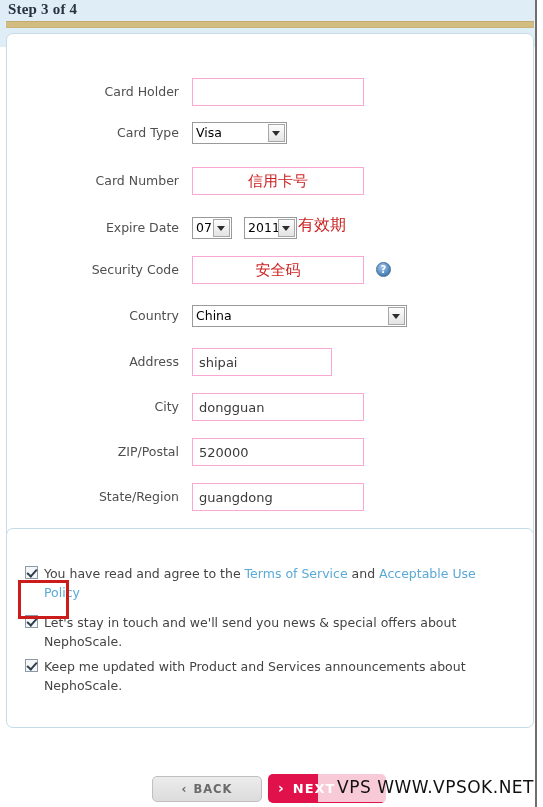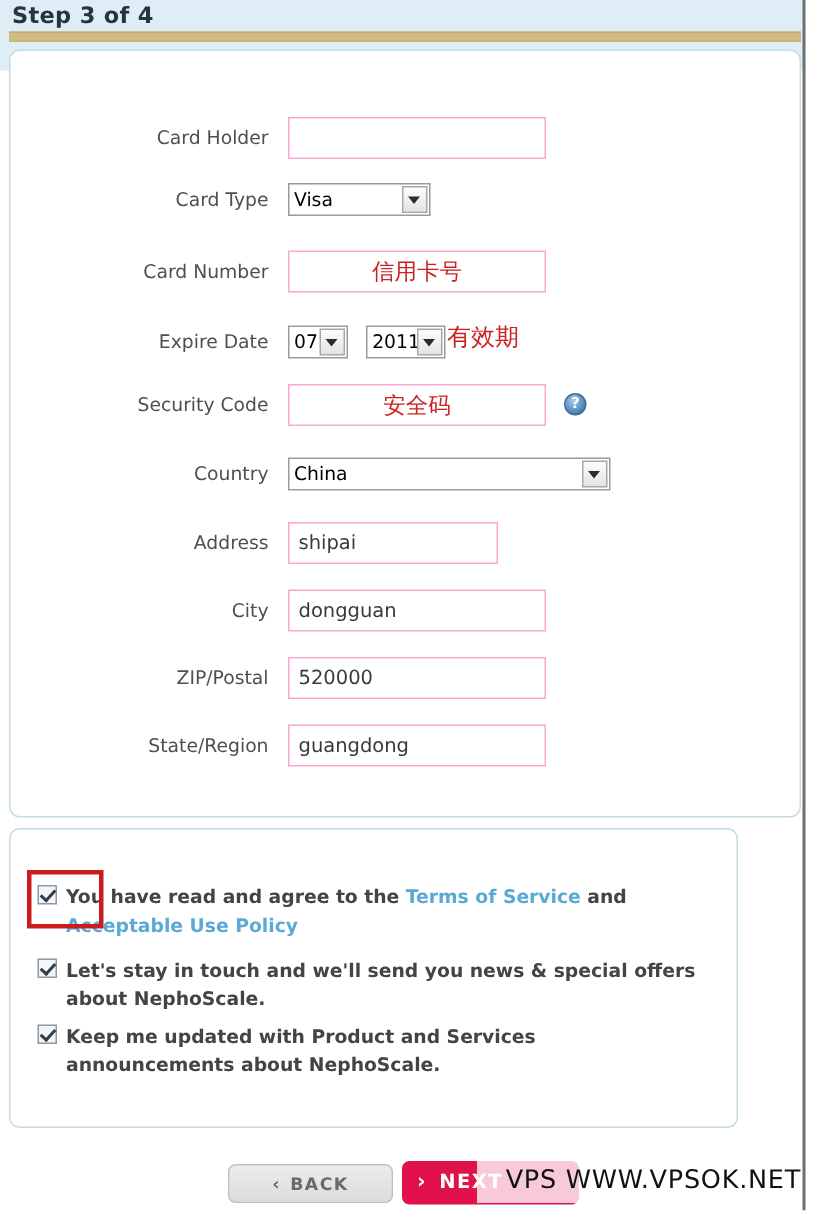--- a/index.html
+++ b/index.html
@@ -15,20 +15,21 @@
     position: relative;
   }
 
   
   .header-band {
     position: absolute;
     left: 0; top: 0;
     width: 536px;
     height: 47px;
     background: #dfeef6;
+    font-family: Liberation Serif, serif;
   }
   .header-title {
     position: absolute;
     left: 8px; top: 1px;
     font-size: 15px;
     font-weight: bold;
     color: #27333f;
     letter-spacing: .2px;
   }
   .gold-rule {
@@ -57,21 +58,21 @@
 
   
   .panel {
     position: absolute;
     background: #ffffff;
     border: 1px solid #c5dce7;
     border-radius: 7px;
     box-sizing: border-box;
   }
   #panel-form   { left: 6px; top: 33px;  width: 528px; height: 512px; }
-  #panel-terms  { left: 6px; top: 552px; width: 486px; height: 200px; font-weight: bold; }
+  #panel-terms  { left: 6px; top: 528px; width: 528px; height: 200px; }
 
   
   .form-row {
     position: absolute;
     left: 0;
     width: 100%;
     height: 28px;
   }
   .f-label {
     position: absolute;

